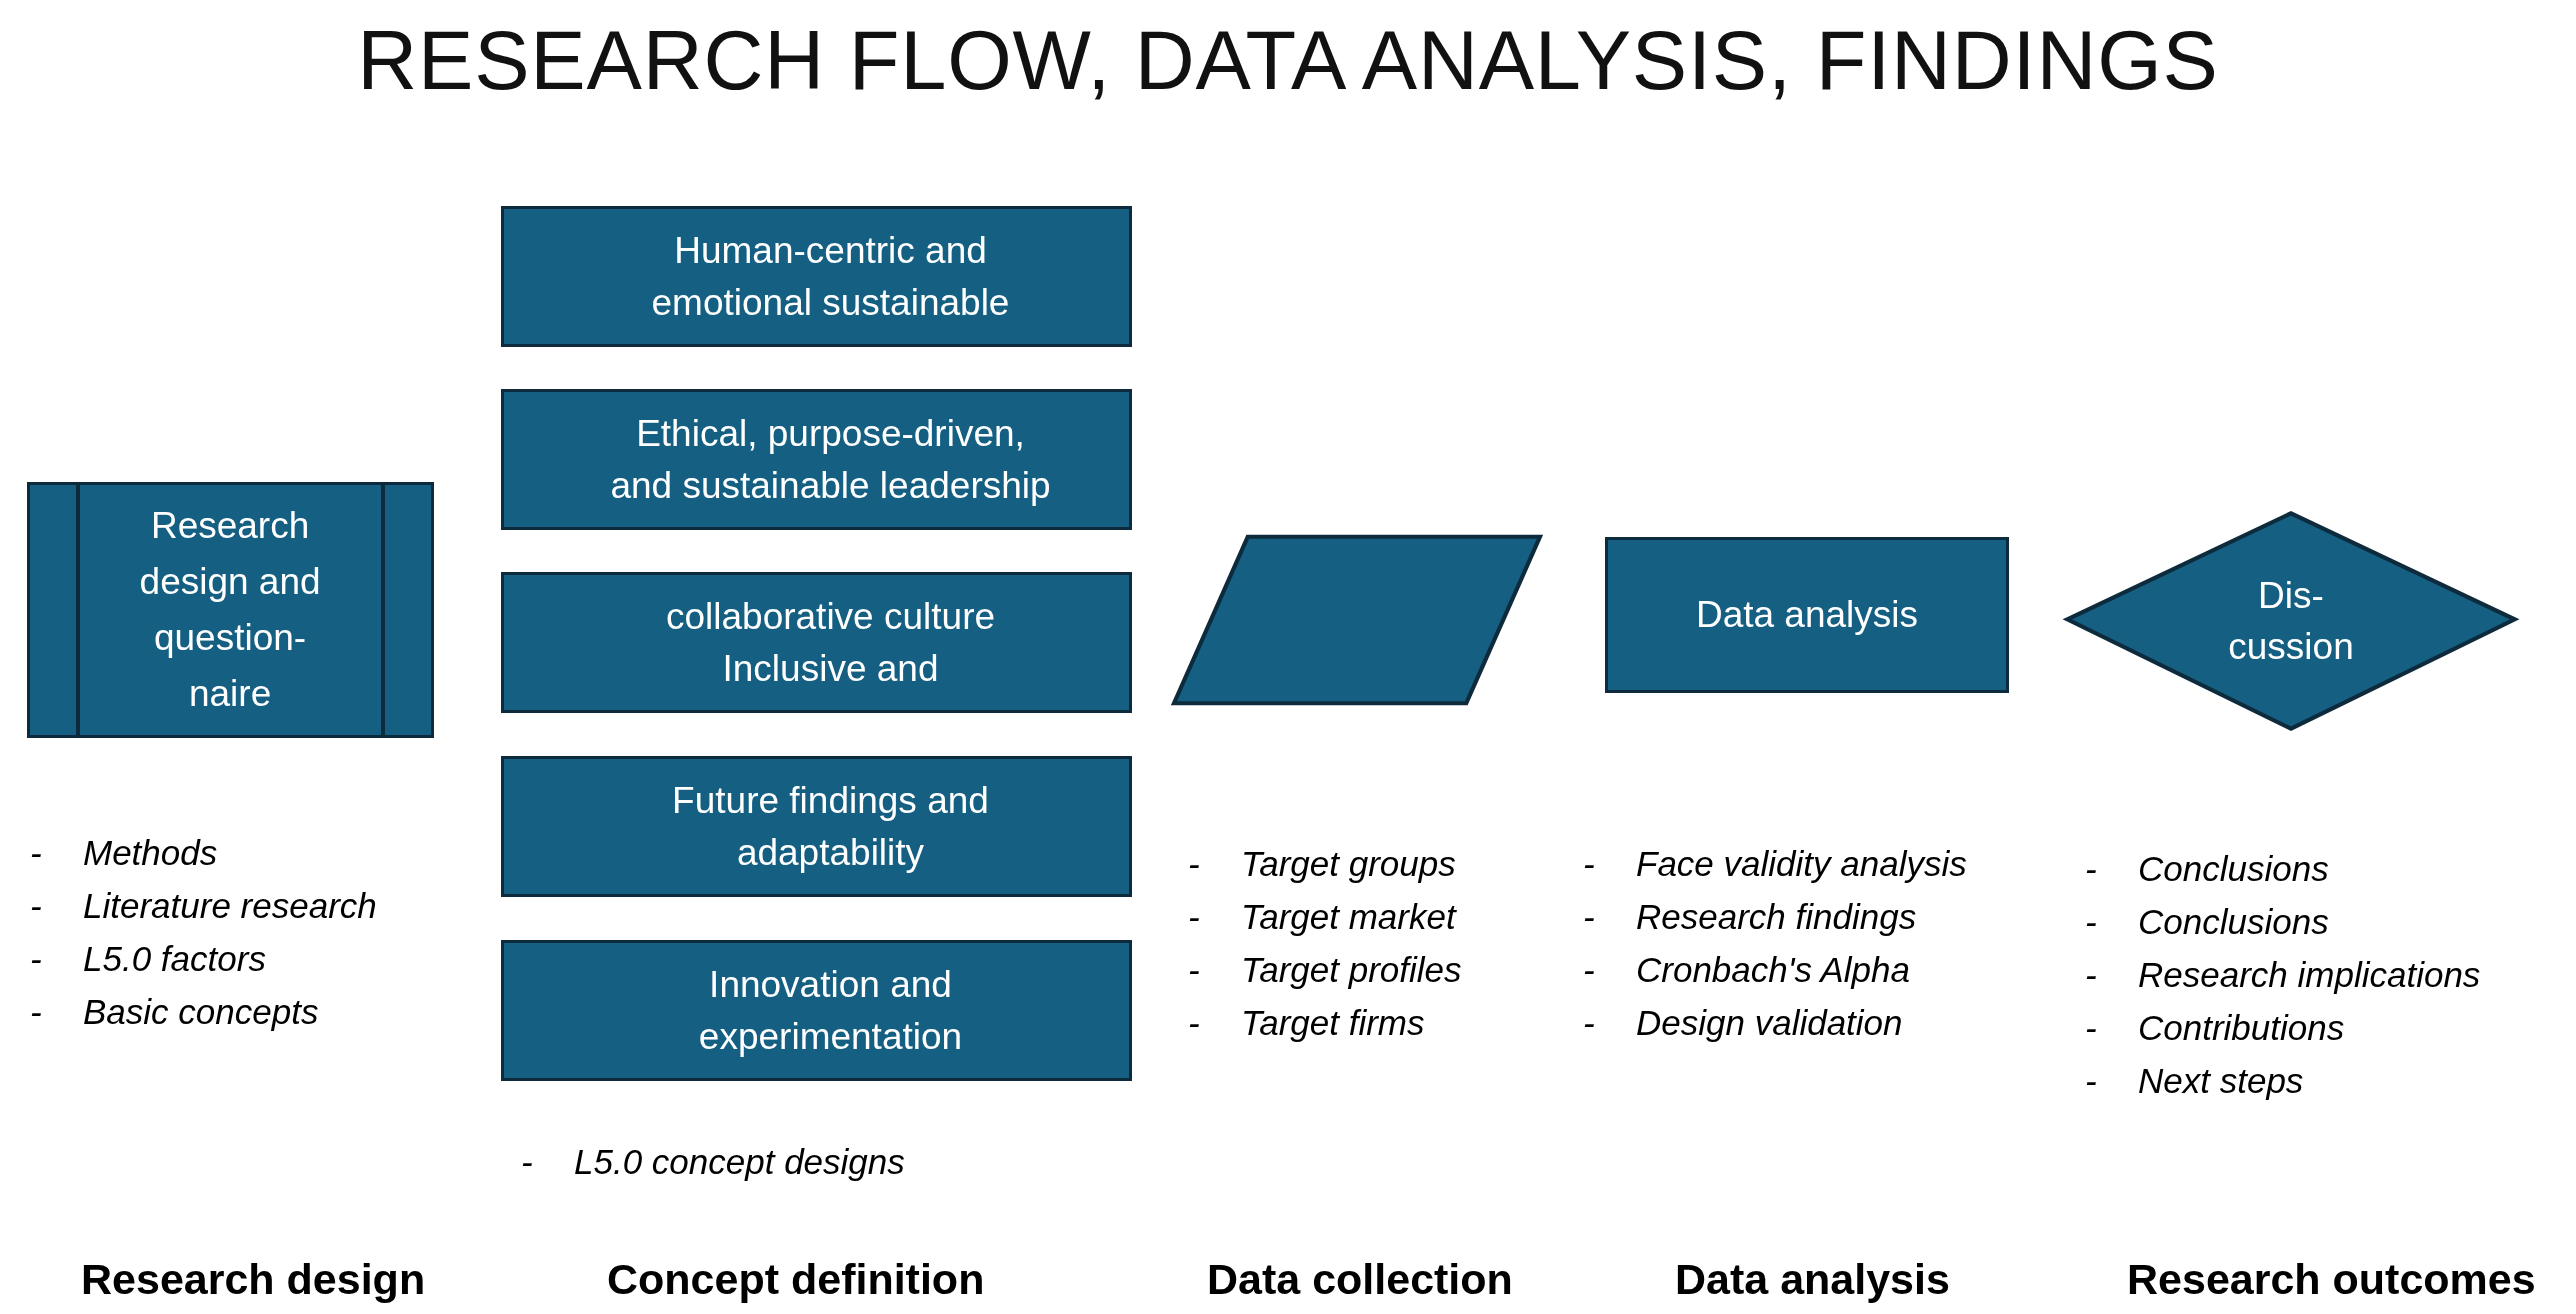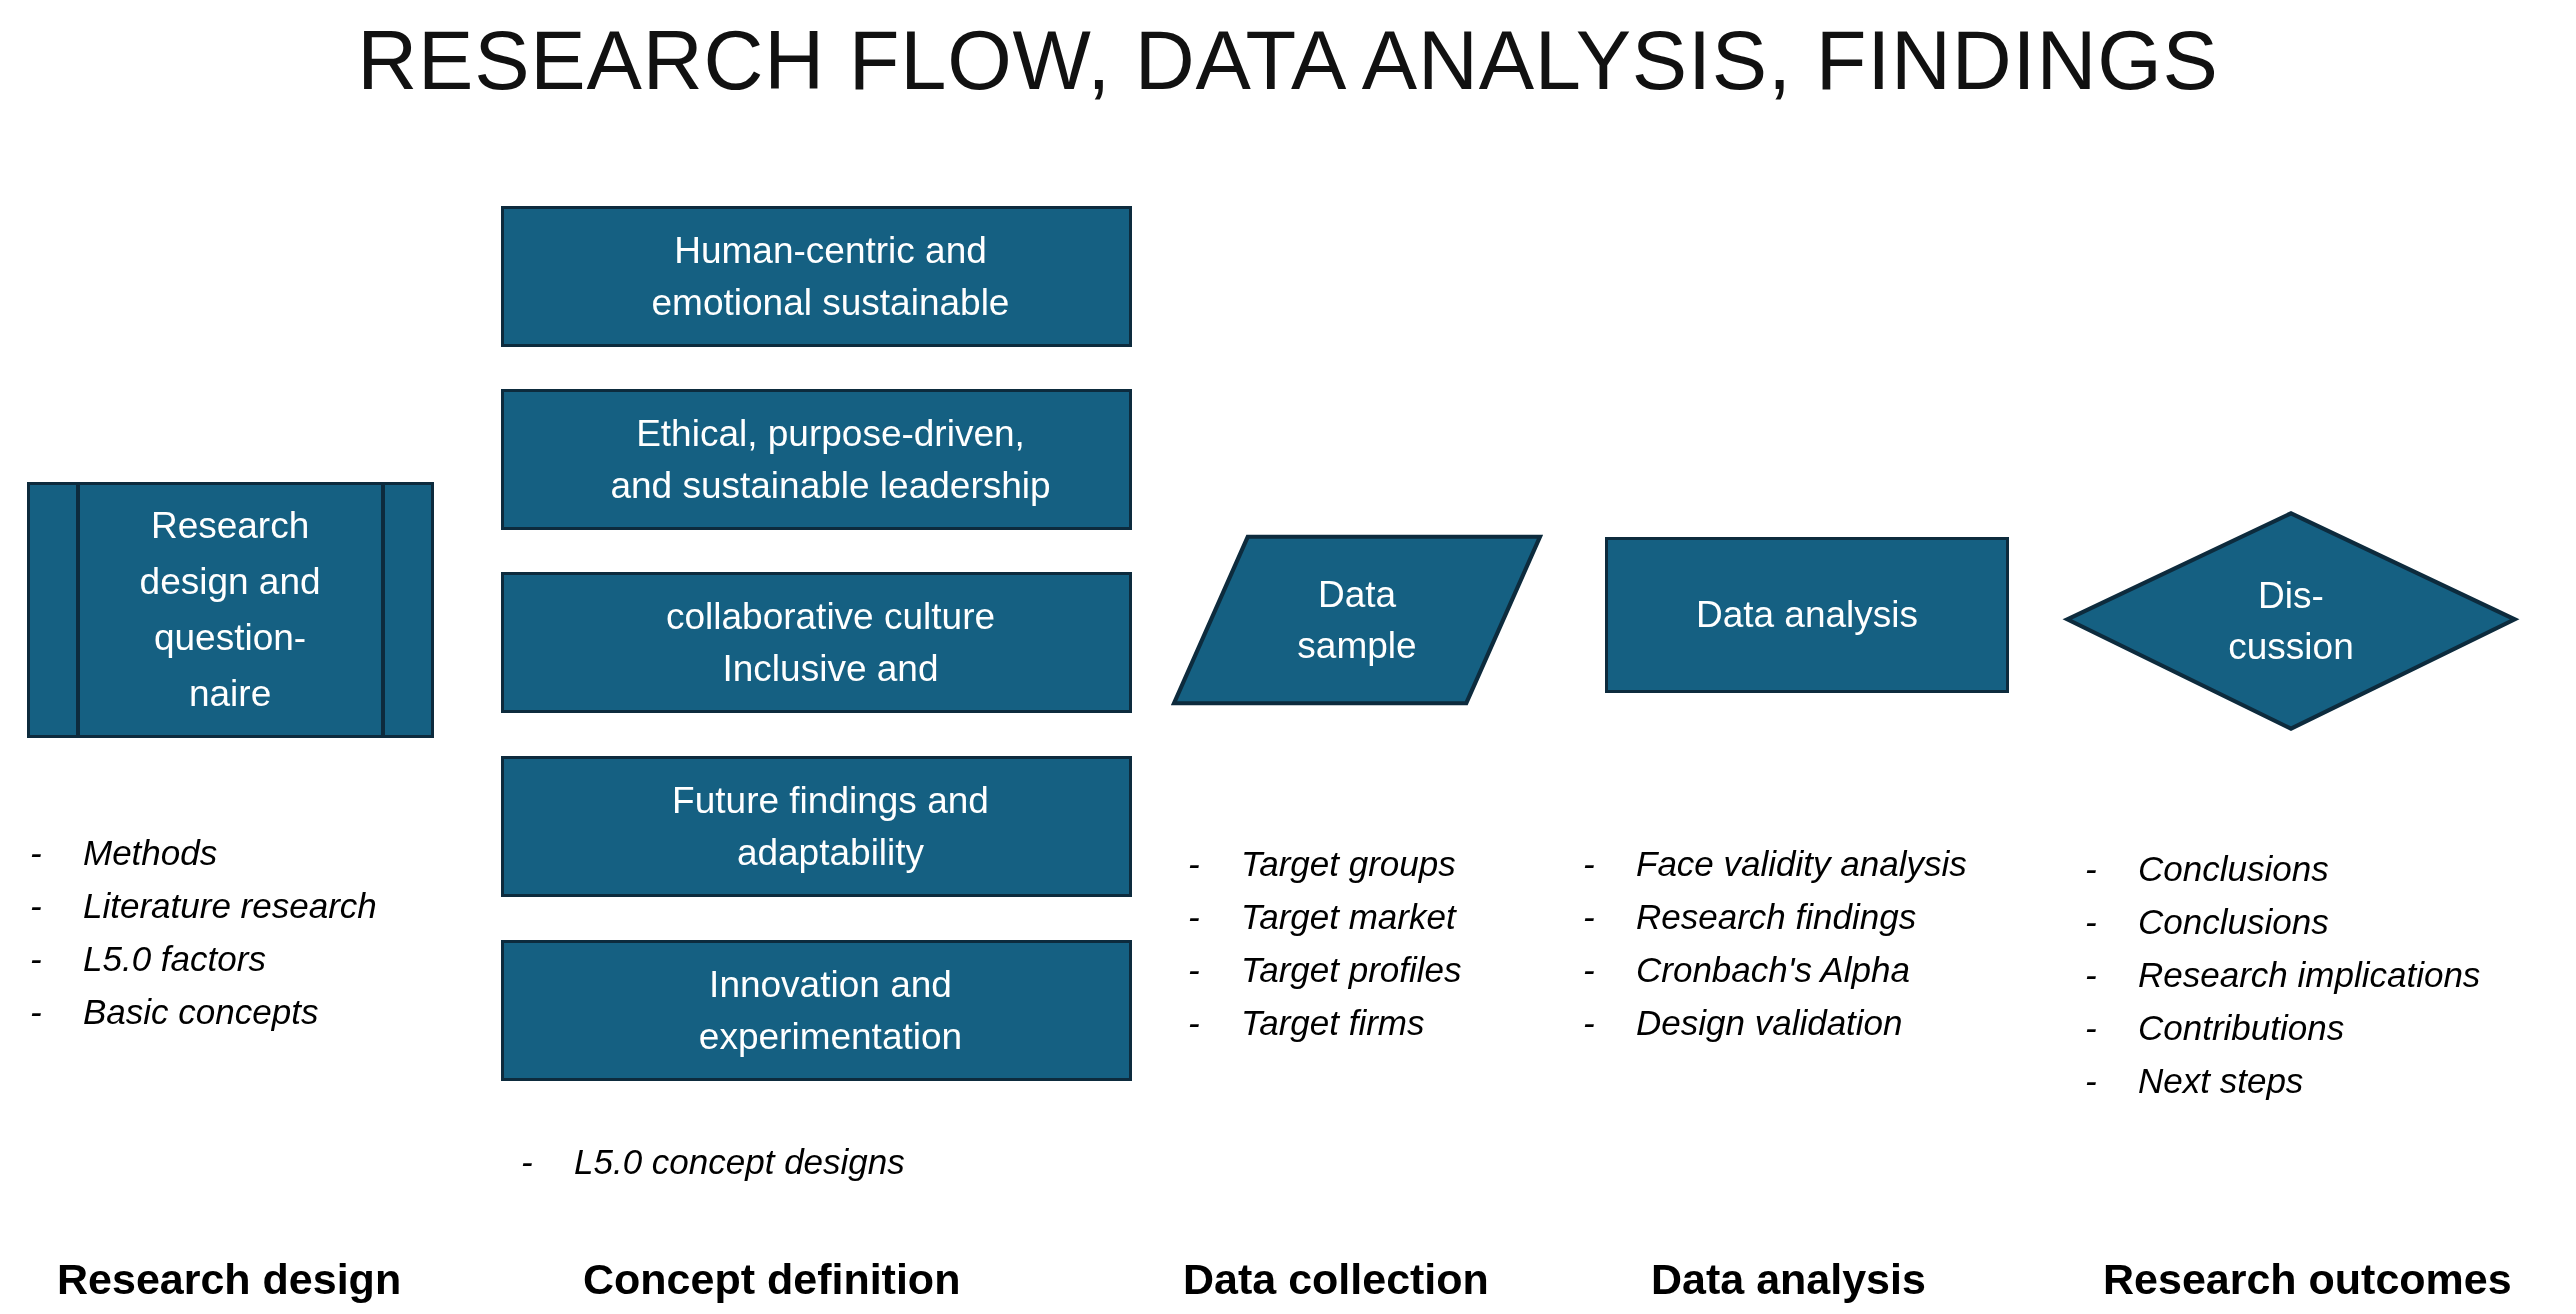--- a/index.html
+++ b/index.html
@@ -47,21 +47,21 @@
   .overlay-text{position:absolute;pointer-events:none;}
 
   
   .blist{position:absolute;font-style:italic;font-size:35px;color:#000000;}
   .li{display:flex;align-items:center;height:53px;white-space:nowrap;}
   .dash{width:53px;flex:none;}
 
   
   .stage{
     position:absolute;top:1255px;
-    font-size:43px;font-weight:bold;color:#000000;white-space:nowrap;
+    font-size:43px;font-weight:bold;color:#000000;white-space:nowrap;margin-left:24px;
   }
 </style>
 </head>
 <body>
 
 <div class="slide">
 
   <div class="title">RESEARCH FLOW, DATA ANALYSIS, FINDINGS</div>
 
   <div class="predef shape-fill centerflex">
@@ -102,26 +102,20 @@
   <div class="pbox shape-fill centerflex" style="top:940px">
     <div class="shape-text">
       <span class="blk">Innovation and</span>
       <span class="blk">experimentation</span>
     </div>
   </div>
 
   <svg class="svgshape" style="left:1162px;top:531px;" width="390" height="178" viewBox="0 0 470 215">
     <polygon points="103,7 456,7 367,208 14,208" fill="#156082" stroke="#0d2b3d" stroke-width="5"></polygon>
   </svg>
-  <div class="overlay-text centerflex" style="left:1162px;top:531px;width:390px;height:178px;">
-    <div class="shape-text">
-      <span class="blk">Data</span>
-      <span class="blk">sample</span>
-    </div>
-  </div>
 
   <div class="darect shape-fill centerflex">
     <div class="shape-text">Data analysis</div>
   </div>
 
   <svg class="svgshape" style="left:2042px;top:505px;" width="498" height="232" viewBox="0 0 600 280">
     <polygon points="30,138 300,10 570,138 300,270" fill="#156082" stroke="#0d2b3d" stroke-width="5"></polygon>
   </svg>
   <div class="overlay-text centerflex" style="left:2042px;top:505px;width:498px;height:232px;">
     <div class="shape-text">

